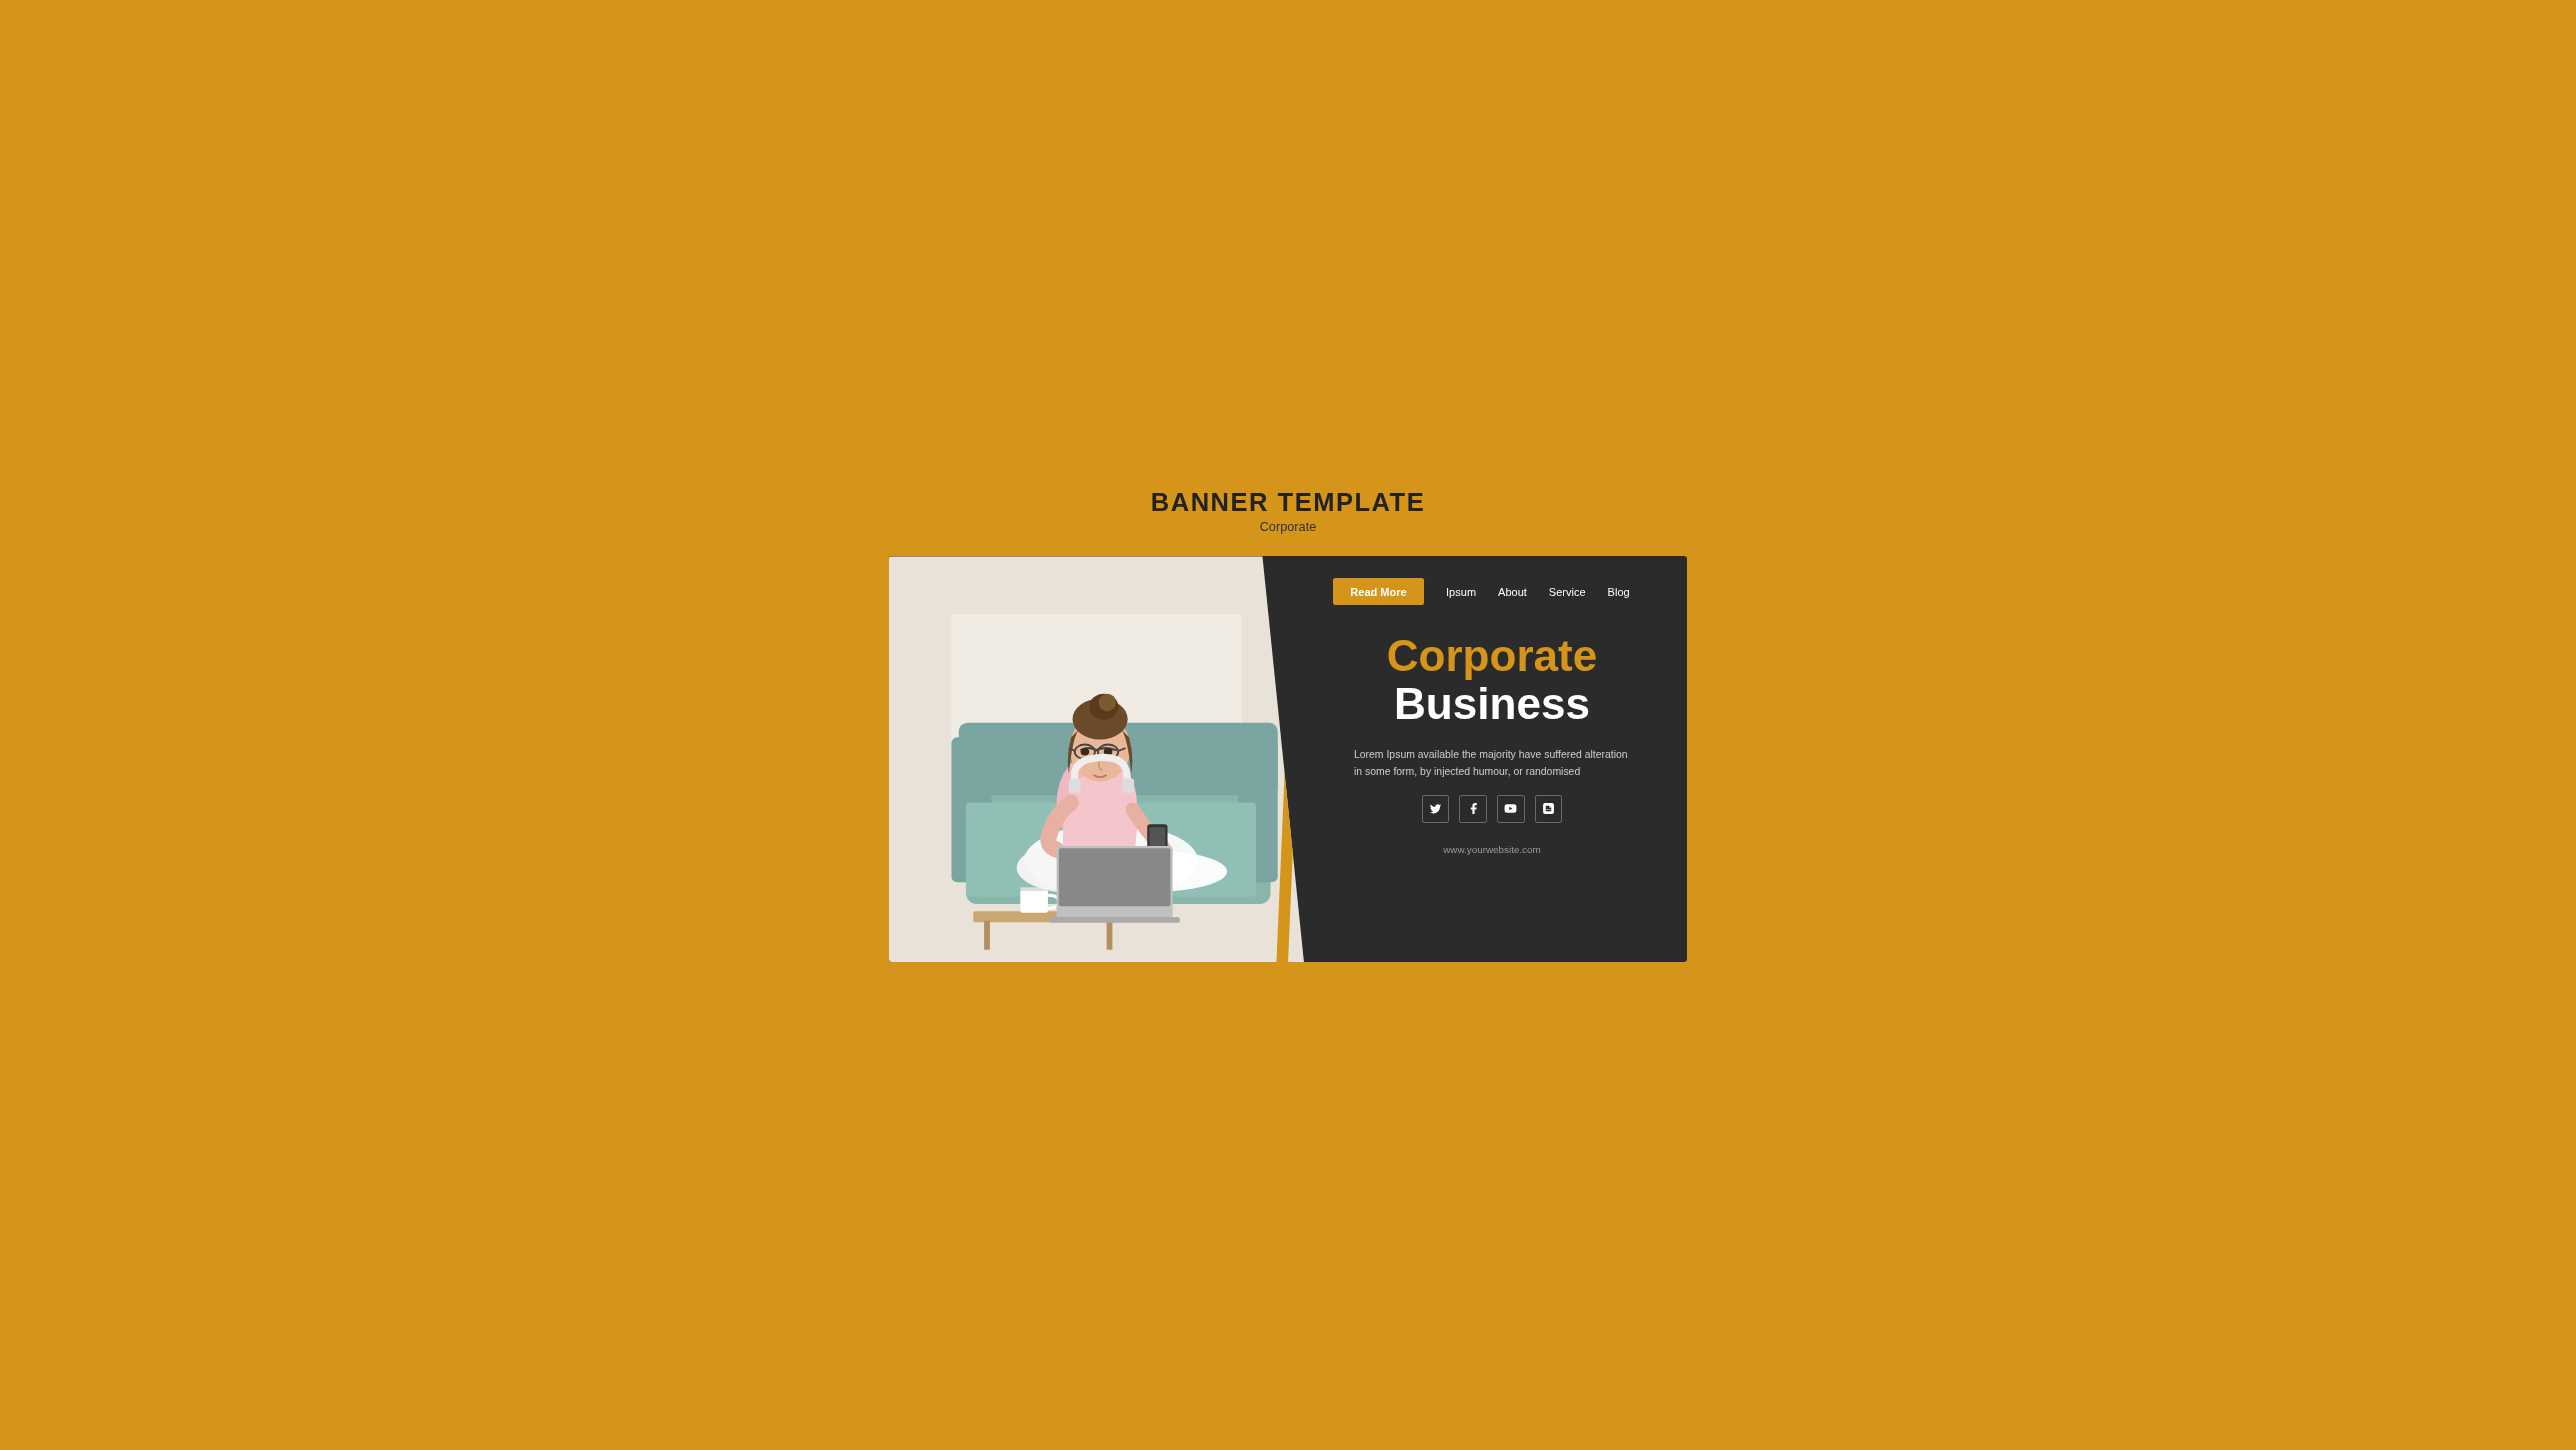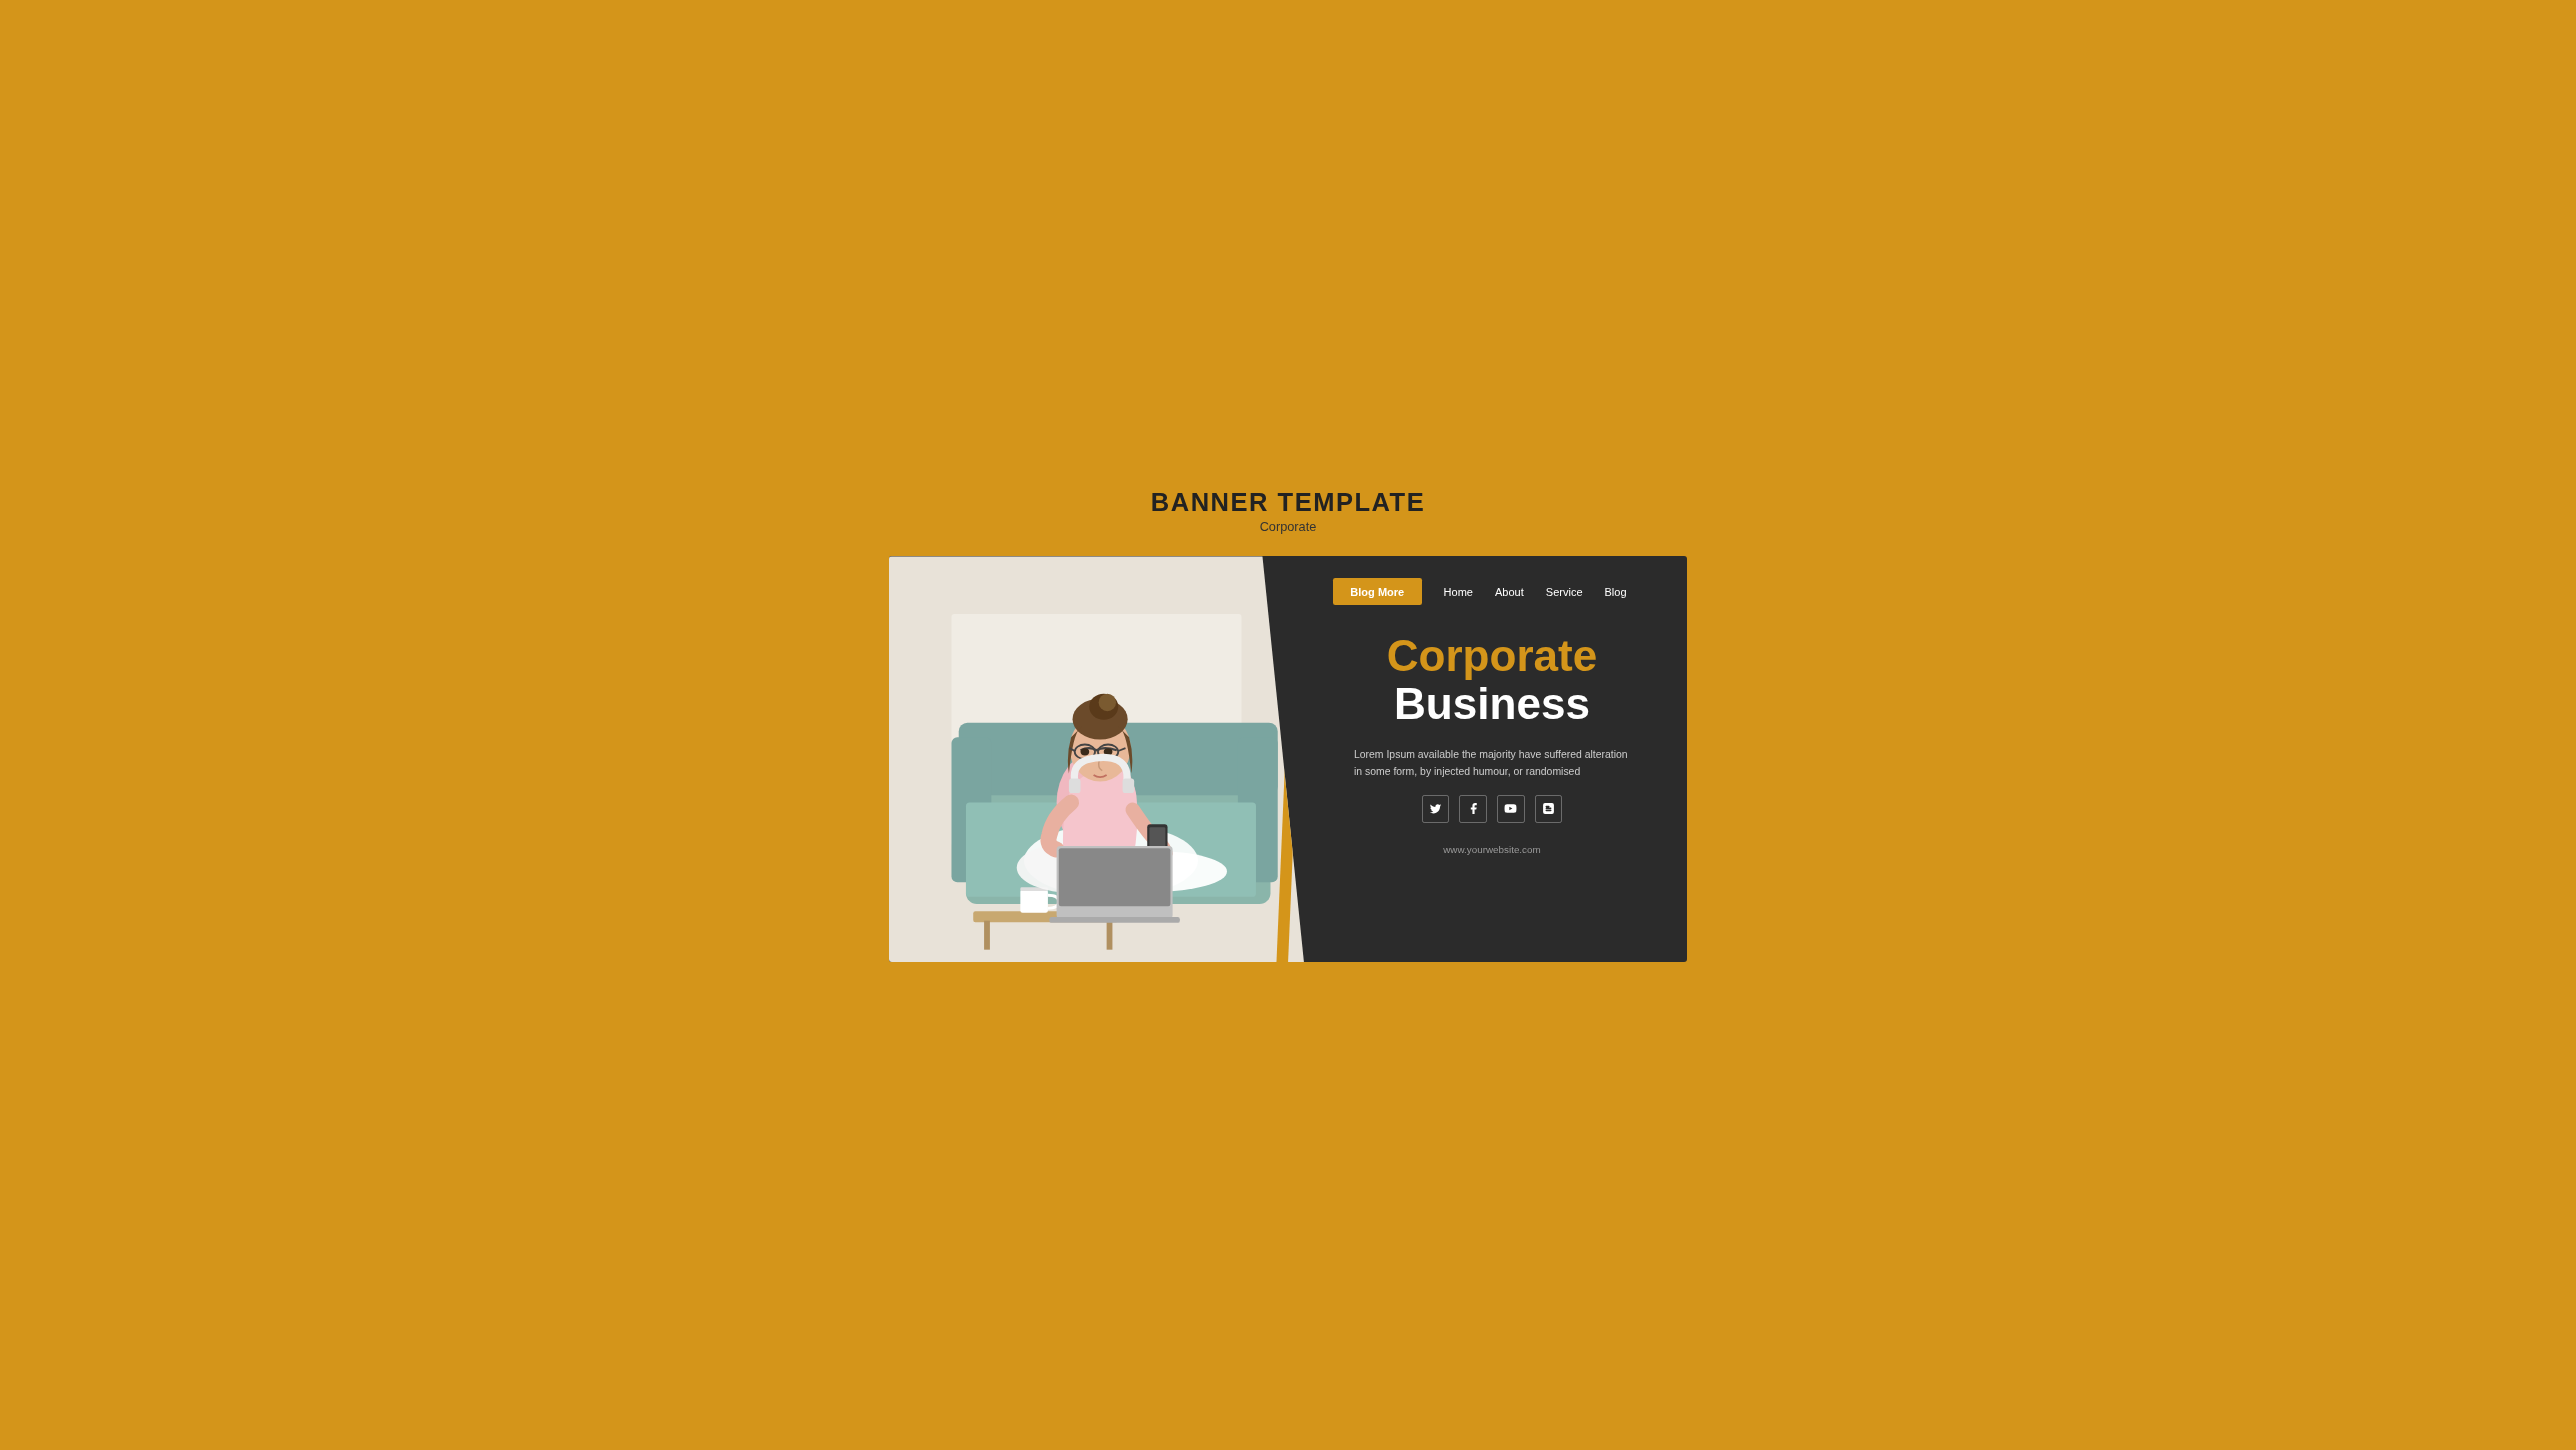--- a/index.html
+++ b/index.html
@@ -312,22 +312,22 @@
         <rect x="336" y="307" width="16" height="20" fill="#ddd" rx="4"></rect>
       </svg>
 
       <div class="gold-stripe"></div>
     </div>
 
     <div class="banner-right">
       <div class="right-inner">
 
         <nav class="nav-bar">
-          <button class="nav-btn">Blog More</button>
-          <a class="nav-link">Home</a>
+          <button class="nav-btn">Read More</button>
+          <a class="nav-link">Ipsum</a>
           <a class="nav-link">About</a>
           <a class="nav-link">Service</a>
           <a class="nav-link">Blog</a>
         </nav>
 
         <div class="hero-text">
           <div class="center-block">
             <h2 class="hero-line1">Corporate</h2>
             <h2 class="hero-line2">Business</h2>
             <p class="hero-description">Lorem Ipsum available the majority have suffered alteration in some form, by injected humour, or randomised</p>

